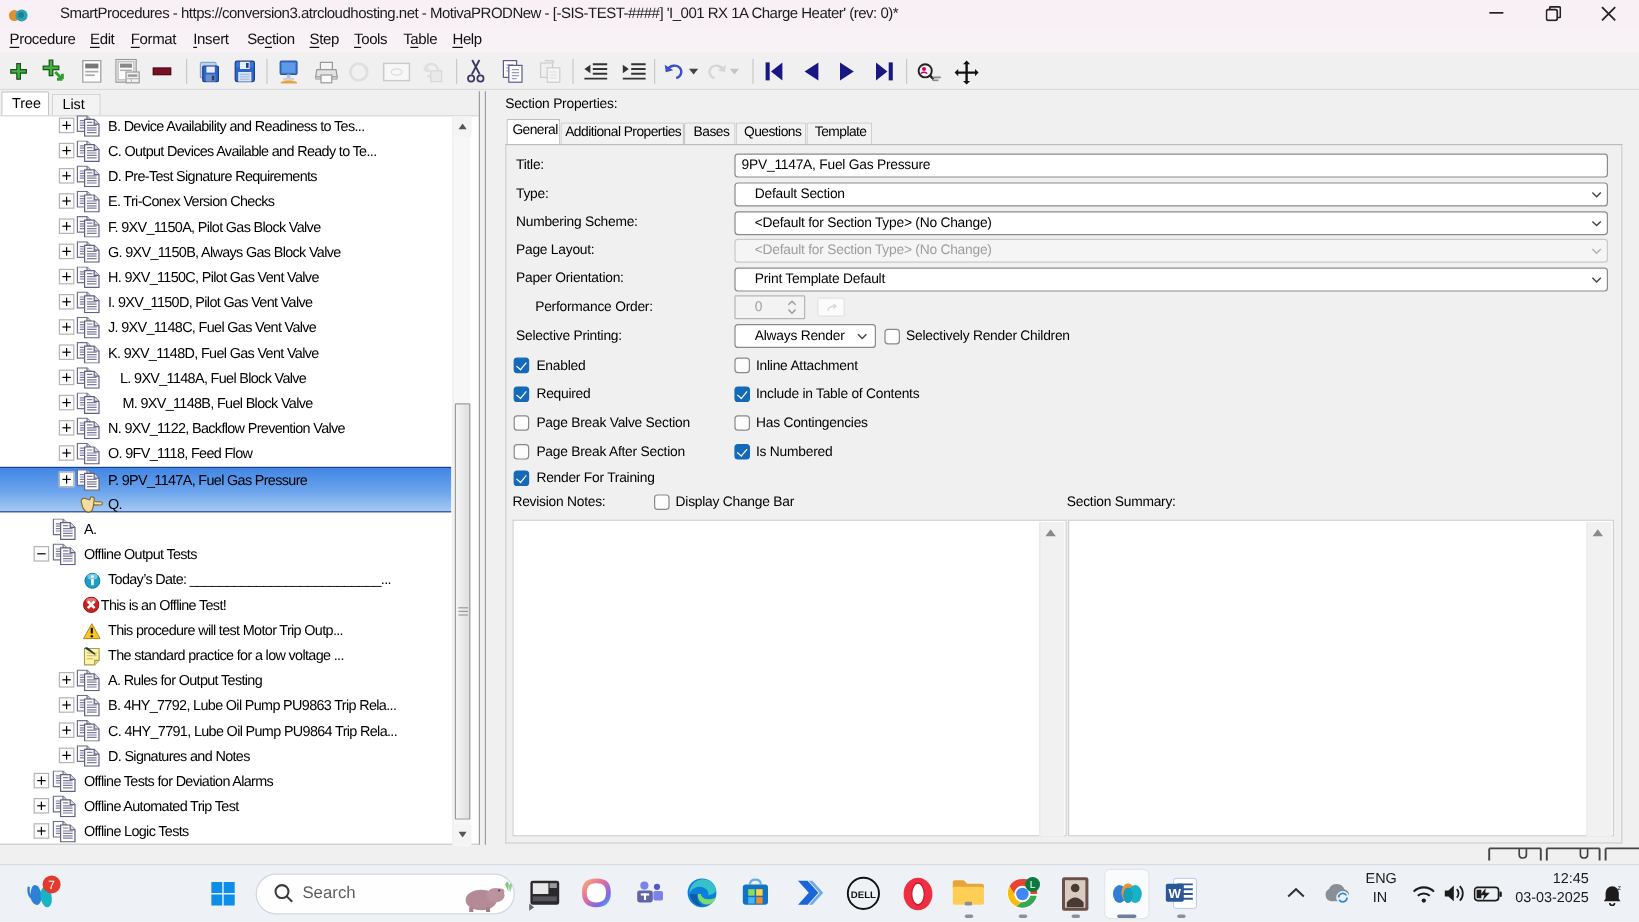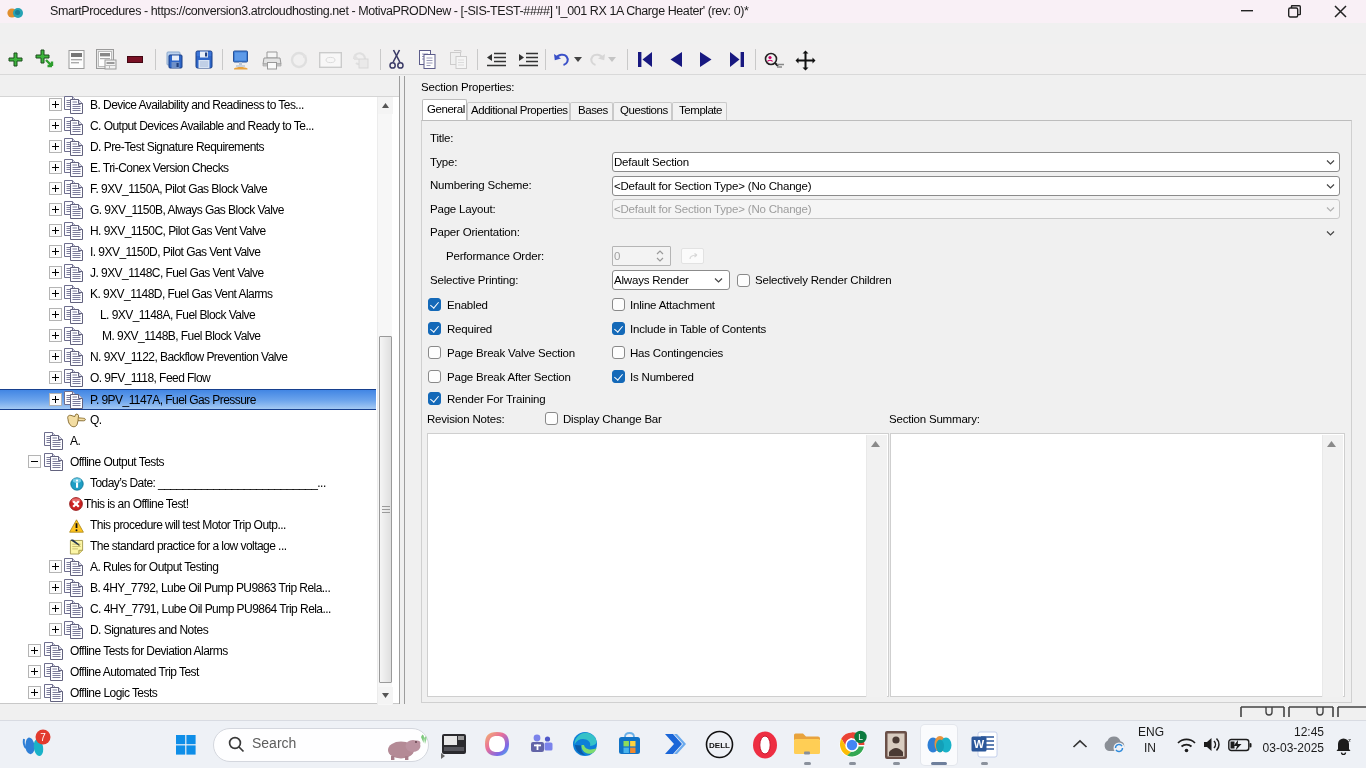--- a/index.html
+++ b/index.html
@@ -20,21 +20,21 @@
   .exp { position:absolute; width:13px; height:13px; border:1px solid #b4b4b4; background:#fcfcfc; top:3px; }
   .exp:before, .exp:after { content:""; position:absolute; background:#000; }
   .exp:before { left:2px; right:2px; top:5px; height:1px; }
   .exp.plus:after { top:2px; bottom:2px; left:5px; width:1px; }
   .ticon { position:absolute; top:1px; }
   
   #split { left:399px; top:76px; width:6px; height:628px; background:#f0f0f0; border-left:1px solid #9d9d9d; border-right:1px solid #9d9d9d; }
   
   .rlabel { position:absolute; font-size:11.5px; letter-spacing:-0.2px; color:#000; white-space:nowrap; }
   .input { position:absolute; background:#fff; border:1px solid #8b8b8b; border-radius:3px; font-size:11.5px; letter-spacing:-0.2px; color:#000; line-height:18px; padding-left:5px; white-space:nowrap; }
-  .combo { position:absolute; background:#fff; border:1px solid #8b8b8b; border-radius:3px; font-size:11.5px; letter-spacing:-0.2px; color:#000; line-height:18px; padding-left:1px; white-space:nowrap; }
+  .combo { position:absolute; background:#fff; border:1px solid #8b8b8b; border-radius:3px; font-size:11.5px; letter-spacing:-0.2px; color:#000; line-height:18px; padding-left:16px; white-space:nowrap; }
   .chev { position:absolute; width:9px; height:9px; }
   .cb { position:absolute; width:13px; height:13px; border-radius:3px; }
   .cb.on { background:#1469b8; border:1px solid #1469b8; }
   .cb.on:after { content:""; position:absolute; left:3px; top:1px; width:4px; height:7px; border:solid #fff; border-width:0 1.6px 1.6px 0; transform:rotate(40deg); }
   .cb.off { background:#fdfdfd; border:1px solid #898989; }
   .cblabel { position:absolute; font-size:11.5px; letter-spacing:-0.2px; color:#000; white-space:nowrap; }
   .tarea { position:absolute; background:#fff; border:1px solid #cfcfcf; }
   .sbstrip { position:absolute; background:#f1f1f1; border-left:1px solid #e9e9e9; }
   
   #taskbar { left:0; top:720px; width:1366px; height:48px; background:#eef1f6; border-top:1px solid #d8dbe2; }
@@ -53,20 +53,31 @@
         <rect width="12" height="1.4" fill="#222"></rect>
       </svg>
     <svg class="abs" style="left:1288px;top:5px" width="13" height="13" viewBox="0 0 13 13">
         <rect x="0.7" y="3" width="9" height="9" rx="1.5" fill="none" stroke="#222" stroke-width="1.4"></rect>
         <path d="M3.5 3 L3.5 1.2 Q3.5 0.7 4 0.7 L11.3 0.7 Q12.3 0.7 12.3 1.7 L12.3 9 Q12.3 9.6 11.8 9.6 L10 9.6" fill="none" stroke="#222" stroke-width="1.4"></path>
       </svg>
     <svg class="abs" style="left:1334px;top:5px" width="13" height="13" viewBox="0 0 13 13">
         <path d="M1 1 L12 12 M12 1 L1 12" stroke="#222" stroke-width="1.5"></path>
       </svg>
   </div>
+  <div class="abs" id="menubar">
+    <span class="mi" style="left:8px"><u>P</u>rocedure</span>
+    <span class="mi" style="left:75px"><u>E</u>dit</span>
+    <span class="mi" style="left:109px"><u>F</u>ormat</span>
+    <span class="mi" style="left:161px"><u>I</u>nsert</span>
+    <span class="mi" style="left:206px">Se<u>c</u>tion</span>
+    <span class="mi" style="left:258px"><u>S</u>tep</span>
+    <span class="mi" style="left:295px"><u>T</u>ools</span>
+    <span class="mi" style="left:336px">T<u>a</u>ble</span>
+    <span class="mi" style="left:377px"><u>H</u>elp</span>
+  </div>
   <div class="abs" id="toolbar">
     <svg class="abs" style="left:7px;top:7px" width="17" height="17" viewBox="0 0 17 17">
         <path d="M7 2h3v5h5v3h-5v5H7v-5H2V7h5z" fill="#3db53d" stroke="#1d4d1d" stroke-width="1"></path>
       </svg>
     <svg class="abs" style="left:35px;top:5px" width="20" height="21" viewBox="0 0 20 21">
         <path d="M6 1h3v5h5v3H9v5H6V9H1V6h5z" fill="#3db53d" stroke="#1d4d1d" stroke-width="1"></path>
         <path d="M11 11 L17 17 M17 17 L17 12.5 M17 17 L12.5 17" stroke="#2e9e2e" stroke-width="2.4" fill="none"></path>
       </svg>
     <svg class="abs" style="left:68px;top:6px" width="17" height="19" viewBox="0 0 17 19">
         <rect x="1" y="0.5" width="15" height="18" fill="#fdfdfd" stroke="#9a9a9a"></rect>
@@ -194,20 +205,26 @@
       </svg>
     <div class="tsep" style="left:155px"></div>
     <div class="tsep" style="left:222px"></div>
     <div class="tsep" style="left:380px"></div>
     <div class="tsep" style="left:477px"></div>
     <div class="tsep" style="left:545px"></div>
     <div class="tsep" style="left:627px"></div>
     <div class="tsep" style="left:755px"></div>
   </div>
 
+  <div class="abs" id="treetabs">
+    <div class="abs" style="left:1px;top:0px;width:40px;height:20px;background:#fff;border:1px solid #c3c3c3;border-bottom:none;border-radius:2px 2px 0 0;"></div>
+    <span class="abs" style="left:10px;top:3px;">Tree</span>
+    <div class="abs" style="left:43px;top:2px;width:41px;height:18px;background:#f3f3f3;border:1px solid #cfcfcf;border-bottom:none;border-radius:2px 2px 0 0;"></div>
+    <span class="abs" style="left:52px;top:4px;">List</span>
+  </div>
   <svg width="0" height="0" style="position:absolute">
     <defs>
       <symbol id="doc2" viewBox="0 0 24 18">
         <path d="M1.5 0.5 L9.5 0.5 L12.5 3.5 L12.5 13.5 L1.5 13.5 Z" fill="#fdfdff" stroke="#6e6e8e"></path>
         <path d="M9.5 0.5 L9.5 3.5 L12.5 3.5" fill="#dcdcea" stroke="#6e6e8e"></path>
         <path d="M3.5 4.5h4.5M3.5 6.5h7M3.5 8.5h7M3.5 10.5h7" stroke="#7d7d9c" stroke-width="1"></path>
         <path d="M7.5 3.5 L15.5 3.5 L19.5 7.5 L19.5 17.5 L7.5 17.5 Z" fill="#fdfdff" stroke="#62627e"></path>
         <path d="M15.5 3.5 L15.5 7.5 L19.5 7.5" fill="#dcdcea" stroke="#62627e"></path>
         <path d="M9.5 6h4.5M9.5 8.5h8M9.5 10.5h8M9.5 12.5h8M9.5 14.5h8" stroke="#7d7d9c" stroke-width="1"></path>
       </symbol>
@@ -305,21 +322,21 @@
         <svg class="ticon" style="left:63px" width="24" height="18">
           <use href="#doc2"></use>
         </svg>
         <span style="position:absolute;left:90px">J. 9XV_1148C, Fuel Gas Vent Valve</span>
       </div>
     <div class="trow" style="left:0;top:187px">
         <span class="exp plus" style="left:49px"></span>
         <svg class="ticon" style="left:63px" width="24" height="18">
           <use href="#doc2"></use>
         </svg>
-        <span style="position:absolute;left:90px">K. 9XV_1148D, Fuel Gas Vent Alarms</span>
+        <span style="position:absolute;left:90px">K. 9XV_1148D, Fuel Gas Vent Valve</span>
       </div>
     <div class="trow" style="left:0;top:208px">
         <span class="exp plus" style="left:49px"></span>
         <svg class="ticon" style="left:63px" width="24" height="18">
           <use href="#doc2"></use>
         </svg>
         <span style="position:absolute;left:100px">L. 9XV_1148A, Fuel Block Valve</span>
       </div>
     <div class="trow" style="left:0;top:229px">
         <span class="exp plus" style="left:49px"></span>
@@ -335,21 +352,21 @@
         </svg>
         <span style="position:absolute;left:90px">N. 9XV_1122, Backflow Prevention Valve</span>
       </div>
     <div class="trow" style="left:0;top:271px">
         <span class="exp plus" style="left:49px"></span>
         <svg class="ticon" style="left:63px" width="24" height="18">
           <use href="#doc2"></use>
         </svg>
         <span style="position:absolute;left:90px">O. 9FV_1118, Feed Flow</span>
       </div>
-    <div class="trow" id="selrow" style="left:0;top:292px;width:376px;background:linear-gradient(#4286e4,#6ca4ec 55%,#a5caf3);border-top:1px solid #17408e;border-bottom:1px solid #17408e;height:21px">
+    <div class="trow" id="selrow" style="left:0;top:292px;width:376px;background:linear-gradient(#4286e4,#6ca4ec 55%,#a5caf3);border-top:1px solid #17408e;border-bottom:1px solid #17408e;height:38px">
         <span class="exp plus" style="left:49px"></span>
         <svg class="ticon" style="left:63px" width="24" height="18">
           <use href="#doc2"></use>
         </svg>
         <span style="position:absolute;left:90px">P. 9PV_1147A, Fuel Gas Pressure</span>
       </div>
     <div class="trow" style="left:0;top:313px">
         <svg class="ticon" style="left:66px;top:3px" width="20" height="16">
           <use href="#hand"></use>
         </svg>
@@ -478,32 +495,34 @@
   <div class="abs" style="left:421px;top:120px;width:931px;height:583px;border:1px solid #d0d0d0;border-top:1px solid #bdbdbd;background:#f0f0f0;"></div>
 
   <span class="rlabel" style="left:430px;top:132px">Title:</span>
   <span class="rlabel" style="left:430px;top:156px">Type:</span>
   <span class="rlabel" style="left:430px;top:179px">Numbering Scheme:</span>
   <span class="rlabel" style="left:430px;top:203px">Page Layout:</span>
   <span class="rlabel" style="left:430px;top:226px">Paper Orientation:</span>
   <span class="rlabel" style="left:446px;top:250px">Performance Order:</span>
   <span class="rlabel" style="left:430px;top:274px">Selective Printing:</span>
 
+  <div class="input" style="left:612px;top:128px;width:728px;height:20px;">9PV_1147A, Fuel Gas Pressure</div>
   <div class="combo" style="left:612px;top:152px;width:728px;height:20px;">Default Section</div>
   <svg class="chev" style="left:1326px;top:158px" viewBox="0 0 9 9">
       <path d="M1 2.5 L4.5 6 L8 2.5" fill="none" stroke="#444" stroke-width="1.2"></path>
     </svg>
   <div class="combo" style="left:612px;top:176px;width:728px;height:20px;">&lt;Default for Section Type&gt; (No Change)</div>
   <svg class="chev" style="left:1326px;top:182px" viewBox="0 0 9 9">
       <path d="M1 2.5 L4.5 6 L8 2.5" fill="none" stroke="#444" stroke-width="1.2"></path>
     </svg>
   <div class="combo" style="left:612px;top:199px;width:728px;height:20px;background:#f5f5f5;border-color:#c9c9c9;color:#9d9d9d;">&lt;Default for Section Type&gt; (No Change)</div>
   <svg class="chev" style="left:1326px;top:205px" viewBox="0 0 9 9">
       <path d="M1 2.5 L4.5 6 L8 2.5" fill="none" stroke="#b0b0b0" stroke-width="1.2"></path>
     </svg>
+  <div class="combo" style="left:612px;top:223px;width:728px;height:20px;">Print Template Default</div>
   <svg class="chev" style="left:1326px;top:229px" viewBox="0 0 9 9">
       <path d="M1 2.5 L4.5 6 L8 2.5" fill="none" stroke="#444" stroke-width="1.2"></path>
     </svg>
   <div class="combo" style="left:612px;top:246px;width:59px;height:20px;background:#f3f3f3;border-color:#b5b5b5;color:#a0a0a0;border-radius:1px;">0
     <svg class="abs" style="left:43px;top:3px" width="8" height="12" viewBox="0 0 8 12">
         <path d="M1 4 L4 1 L7 4" fill="none" stroke="#9a9a9a" stroke-width="1.2"></path>
         <path d="M1 8 L4 11 L7 8" fill="none" stroke="#9a9a9a" stroke-width="1.2"></path>
       </svg>
   </div>
   <div class="abs" style="left:681px;top:248px;width:23px;height:16px;background:#fbfbfb;border:1px solid #e2e2e2;border-radius:2px;">

